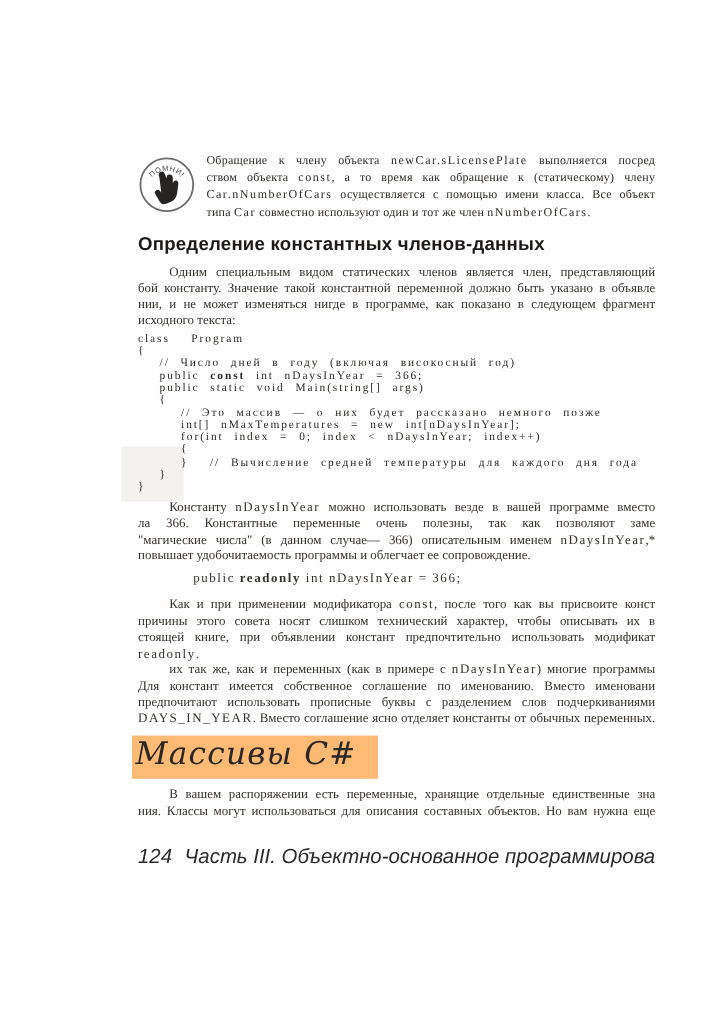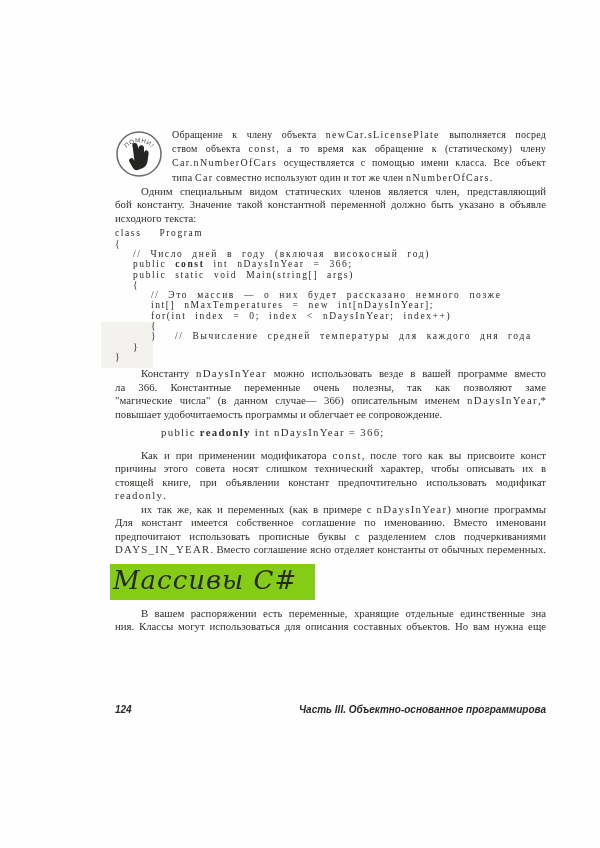--- a/index.html
+++ b/index.html
@@ -32,27 +32,27 @@
   .b{font-weight:bold;}
   .c{letter-spacing:1.3px;}
   .bc{font-weight:bold;letter-spacing:1.3px;}
   .artifact{position:absolute;left:-14px;bottom:-6px;width:52px;height:46px;background:#f3f2ee;z-index:0;}
 
   .block-indent{margin-left:46px;margin-top:5px;margin-bottom:0;}
   .mt9{margin-top:9px;}
 
   .h2{
     display:inline-block;font-family:"DejaVu Serif", serif;font-style:italic;
-    font-size:26px;color:#2a2724;background:#84cc16;
+    font-size:26px;color:#2a2724;background:#fdba74;
     padding:1px 18px 5px 3px;margin:7px 0 7px -5px;letter-spacing:1px;
   }
   .footer{
     position:absolute;left:115px;top:704px;width:431px;
-    font-family:"Liberation Sans", sans-serif;font-style:italic;font-size:10px;color:#2a2a2a;
-    display:flex;justify-content:space-between;align-items:baseline;font-weight:bold;
+    font-family:"Liberation Sans", sans-serif;font-style:italic;font-size:17px;color:#2a2a2a;
+    display:flex;justify-content:space-between;align-items:baseline;
   }
 </style>
 </head>
 <body>
 
 <div class="page">
   <div class="content">
 
     <div class="remember">
       <div class="remember-icon">
@@ -70,24 +70,26 @@
         </svg>
       </div>
       <div class="remember-text">
           <div class="tline"><span>Обращение к члену объекта </span><span class="c">newCar.sLicensePlate</span><span> выполняется посред</span></div>
           <div class="tline"><span>ством объекта </span><span class="c">const</span><span>, а то время как обращение к (статическому) члену</span></div>
           <div class="tline"><span class="c">Car.nNumberOfCars</span><span> осуществляется с помощью имени класса. Все объект</span></div>
           <div class="tline last"><span>типа </span><span class="c">Car</span><span> совместно используют один и тот же член </span><span class="c">nNumberOfCars</span><span>.</span></div>
         </div>
     </div>
 
+    <div class="h1">Определение константных членов-данных</div>
 
     <div class="para indent">
         <div class="tline">Одним специальным видом статических членов является член, представляющий</div>
         <div class="tline">бой константу. Значение такой константной переменной должно быть указано в объявле</div>
+        <div class="tline">нии, и не может изменяться нигде в программе, как показано в следующем фрагмент</div>
         <div class="tline last">исходного текста:</div>
       </div>
 
     <div class="code">
       <div class="artifact"></div>
       <div>
           <div class="tline">class  Program</div>
           <div class="tline">{</div>
           <div class="tline">  // Число дней в году (включая високосный год)</div>
           <div class="tline"><span>  public </span><span class="b">const</span><span> int nDaysInYear = 366;</span></div>

